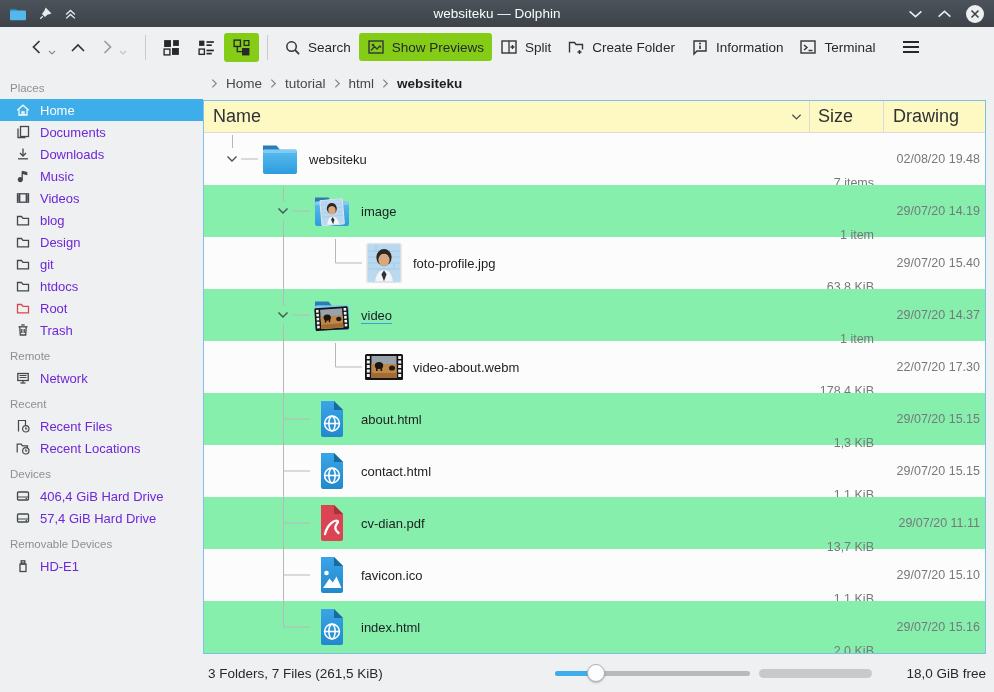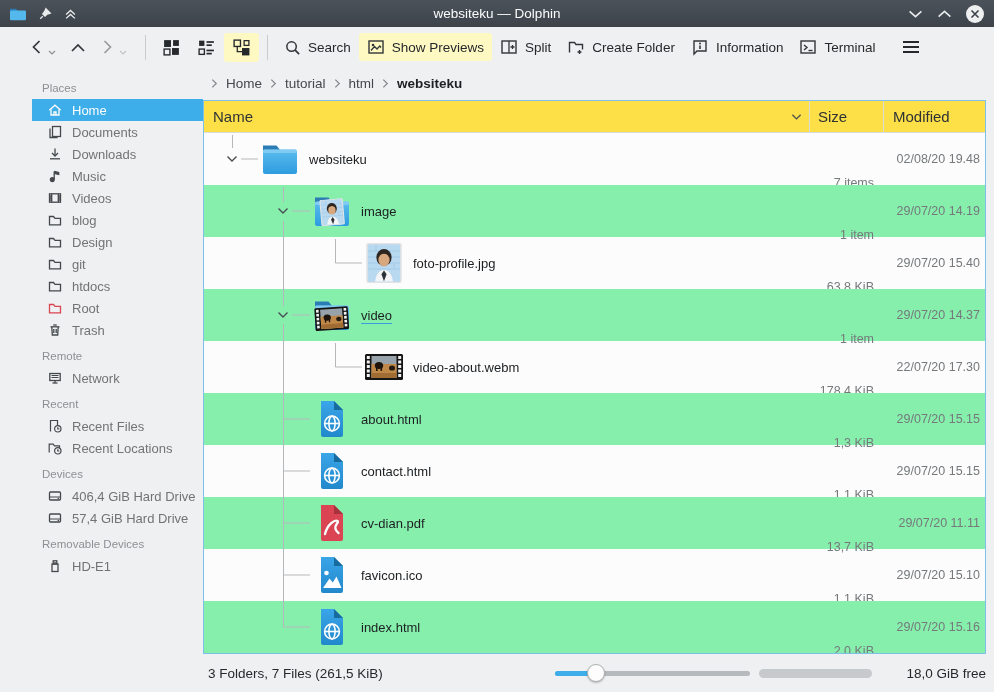--- a/index.html
+++ b/index.html
@@ -11,46 +11,46 @@
   .titlebar { height:27px; background:linear-gradient(#4b525a,#3d4349); display:flex; align-items:center; position:relative; color:#f4f6f7; flex:none; }
   .tb-left { display:flex; align-items:center; gap:11px; padding-left:9px; }
   .tb-title { position:absolute; left:0; right:0; text-align:center; font-size:13.5px; color:#fbfcfd; pointer-events:none; }
   .tb-right { margin-left:auto; display:flex; align-items:center; gap:14px; padding-right:10px; }
   .wicon { display:flex; align-items:center; }
   .closebtn { width:18px; height:18px; border-radius:50%; background:#edeff0; display:flex; align-items:center; justify-content:center; }
 
   
   .toolbar { height:40px; display:flex; align-items:center; padding:0 25px; color:#26292c; flex:none; }
   .tbtn { display:flex; align-items:center; gap:7px; padding:5px 8px; border-radius:3px; font-size:13.5px; cursor:default; position:relative; }
-  .tbtn.active { background:#fef9c3; }
+  .tbtn.active { background:#84cc16; }
   .navbtn { padding:5px 4px; margin-right:6px; }
   .caret { margin-left:-3px; margin-top:10px; }
   .sep { width:1px; height:25px; background:#c9cbcd; margin:0 8px; }
   .disabled { opacity:.45; }
   .hamburger { margin-left:10px; }
 
   
   .main { flex:1; display:flex; min-height:0; }
-  .sidebar { width:203px; flex:none; padding-top:6px; overflow:hidden;padding-left:32px; }
+  .sidebar { width:203px; flex:none; padding-top:6px; overflow:hidden; }
   .section-h { color:#8d9093; font-size:11.5px; padding:9px 0 5px 10px; }
-  .pitem { height:22px; display:flex; align-items:center; gap:9px; padding-left:15px; font-size:13px; color:#737373; }
+  .pitem { height:22px; display:flex; align-items:center; gap:9px; padding-left:15px; font-size:13px; color:#6d28d9; }
   .pitem.selected { background:#3daee9; color:#fcfcfc; }
   .sicon { color:#43484c; flex:none; }
   .pitem.selected .sicon { color:#fcfcfc; }
   .sicon.red { color:#da4453; }
 
   .right { flex:1; display:flex; flex-direction:column; padding-right:8px; min-width:0; }
 
   
   .crumbs { height:33px; display:flex; align-items:center; gap:8px; padding-left:8px; font-size:13.5px; color:#44484c; flex:none; }
   .crumb.last { font-weight:bold; color:#1d2023; }
 
   
   .view { height:554px; border:1px solid #7ec0e8; background:#fcfcfc; display:flex; flex-direction:column; overflow:hidden; flex:none; }
-  .vheader { height:32px; display:flex; align-items:center; background:#fde047; border-bottom:1px solid #d9dbdd; font-size:15px; color:#2e3235; flex:none; }
+  .vheader { height:32px; display:flex; align-items:center; background:#fef9c3; border-bottom:1px solid #d9dbdd; font-size:18px; color:#2e3235; flex:none; }
   .col-name { flex:1; display:flex; align-items:center; padding-left:9px; height:100%; }
   .sortchev { margin-left:auto; margin-right:7px; display:flex; }
   .col-size { width:74px; height:100%; display:flex; align-items:center; padding-left:8px; border-left:1px solid #d9dbdd; }
   .col-mod { width:102px; height:100%; display:flex; align-items:center; padding-left:9px; border-left:1px solid #d9dbdd; }
 
   .rows { position:relative; height:520px; }
   .row { height:52px; display:flex; align-items:center; position:relative; }
   .row.alt { background:#86efac; }
   .d0 { padding-left:56px; } .d1 { padding-left:108px; } .d2 { padding-left:160px; }
   .chevx { position:absolute; top:18px; width:16px; height:16px; display:flex; align-items:center; justify-content:center; z-index:2; }
@@ -565,21 +565,21 @@
         <div class="vheader">
           <div class="col-name">
             <span>Name</span>
             <span class="sortchev">
                 <svg width="11" height="8">
                   <use href="#icon-chev-down"></use>
                 </svg>
               </span>
           </div>
           <div class="col-size">Size</div>
-          <div class="col-mod">Modified</div>
+          <div class="col-mod">Drawing</div>
         </div>
 
         <div class="rows">
           <div class="row d0">
             <span class="chevx">
                 <svg width="12" height="8">
                   <use href="#icon-chev-down"></use>
                 </svg>
               </span>
             <svg class="icon40" width="40" height="40">

